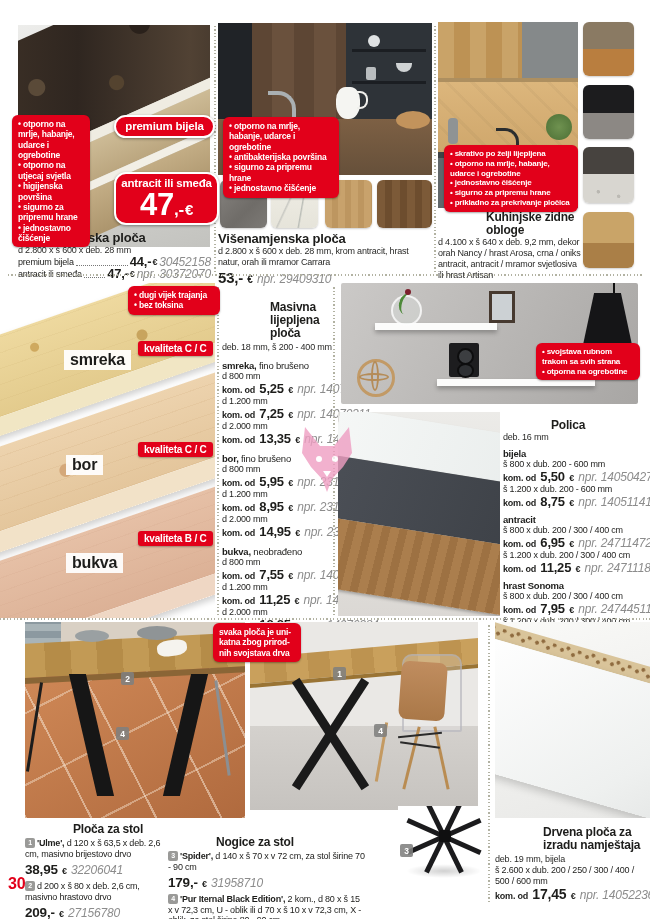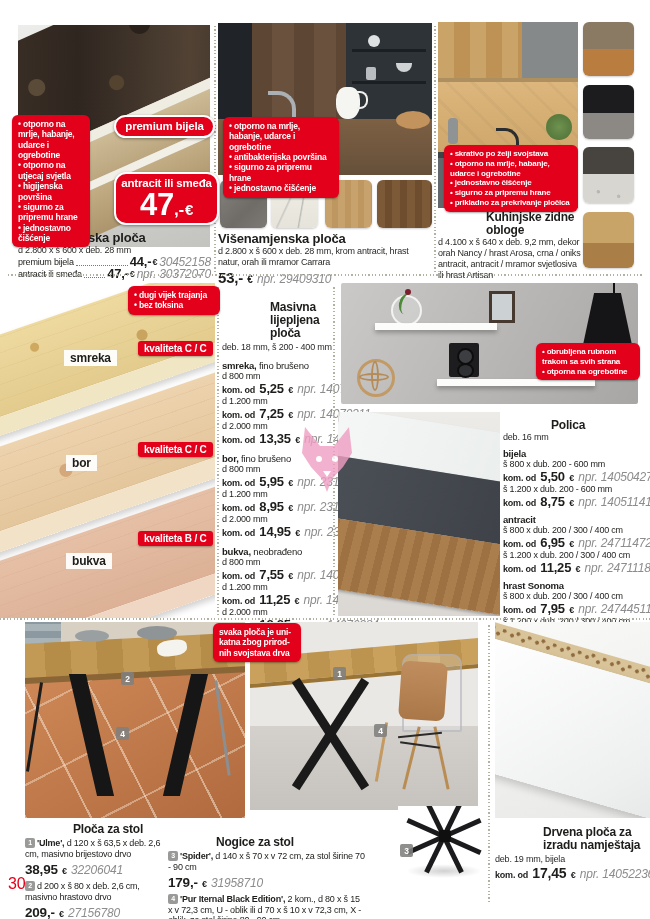--- a/index.html
+++ b/index.html
@@ -14,21 +14,21 @@
           font-size:8.5px;line-height:1.22;box-shadow:0 1px 2px rgba(0,0,0,.35);z-index:5;}
   .redbox .b::before{content:"• ";}
   .pricebadge{background:#e2001a;color:#fff;border-radius:12px;border:2px solid #fff;text-align:center;
           box-shadow:0 1px 3px rgba(0,0,0,.4);z-index:6;padding:2px 0 3px;}
   .pb-label{font-weight:bold;font-size:11.5px;line-height:14px;}
   .pb-num{font-weight:bold;font-size:31px;line-height:30px;}
   .pb-suf{font-weight:bold;font-size:17px;}
   .pb-eur{font-weight:bold;font-size:15px;margin-left:1px;}
   .qbadge{background:#e2001a;color:#fff;font-weight:bold;font-size:10px;padding:2px 6px;border-radius:3px;
           box-shadow:0 1px 2px rgba(0,0,0,.3);z-index:5;}
-  .wlabel{background:rgba(255,255,255,.93);color:#1d1d1b;font-weight:bold;font-size:12px;padding:1px 6px;z-index:5;}
+  .wlabel{background:rgba(255,255,255,.93);color:#1d1d1b;font-weight:bold;font-size:16px;padding:1px 6px;z-index:5;}
   
   .ptitle{font-weight:bold;font-size:13px;line-height:14px;}
   .ptitle-sm{font-weight:bold;font-size:12px;line-height:13px;padding-left:48px;}
   .spec{font-size:9px;line-height:11px;color:#2a2a28;}
   .price-lg{font-weight:bold;font-size:15px;}
   .eur-sm{font-weight:bold;font-size:10px;}
   .leader-row{display:flex;align-items:flex-end;font-size:9px;line-height:12px;}
   .leader{flex:1;border-bottom:1.3px dotted #777;margin:0 2px 2px;}
   .gname{font-weight:bold;font-size:9.5px;line-height:11px;margin-top:7px;}
   .gname .reg{font-weight:normal;}
@@ -39,21 +39,21 @@
   .eu{font-weight:bold;font-size:9px;}
   .cd{font-style:italic;color:#8c8c8c;font-size:12px;}
   .tag{position:absolute;width:13px;height:13px;background:rgba(128,128,126,.88);color:#fff;font-size:8.5px;
        font-weight:bold;display:flex;align-items:center;justify-content:center;border-radius:2px;z-index:6;}
   .chip{display:inline-flex;width:10px;height:10px;background:#9a9a98;color:#fff;font-size:7px;font-weight:bold;
        align-items:center;justify-content:center;border-radius:2px;vertical-align:1px;margin-right:2px;}
   .item{font-size:9px;line-height:10.5px;margin-top:2px;}
   .item b{font-size:9px;}
   .iprice{margin:1px 0 3px;}
   .iprice .pn{font-size:13.5px;}
-  .pagenum{color:#e2001a;font-weight:normal;font-size:16px;}
+  .pagenum{color:#e2001a;font-weight:bold;font-size:16px;}
   
   .photo{overflow:hidden;position:absolute;}
   .swatch{border-radius:6px;position:absolute;box-shadow:0 1px 2px rgba(0,0,0,.2);}
 </style>
 </head>
 <body>
 
 <div id="page">
 
   <div class="photo" style="left:18px;top:25px;width:192px;height:222px;background:linear-gradient(160deg,#ededeb 0%,#d8d8d4 45%,#c3c3bf 100%);">
@@ -149,21 +149,21 @@
         repeating-linear-gradient(45deg,#00000008 0 3px,transparent 3px 18px),
         linear-gradient(#dcb67c,#cfa76c);"></div>
     <div class="abs" style="left:0;top:130px;width:140px;height:6px;background:#3e4246;"></div>
     <div class="abs" style="left:0;top:136px;width:140px;height:50px;background:#61676b;"></div>
     <div class="abs" style="left:40px;top:131px;width:52px;height:6px;background:#9ea3a6;"></div>
     <div class="abs" style="left:58px;top:106px;width:20px;height:26px;border:3px solid #2a2d2f;border-left:none;border-bottom:none;border-radius:0 14px 0 0;"></div>
     <div class="abs" style="left:108px;top:92px;width:26px;height:26px;border-radius:50%;background:radial-gradient(#6f9250,#4c6f35);"></div>
     <div class="abs" style="left:10px;top:96px;width:10px;height:26px;background:#8f9394;border-radius:4px;"></div>
   </div>
   <div class="redbox abs" style="left:444px;top:145px;width:122px;font-size:8px;">
-    <div class="b">skrativo po želji svojstava</div>
+    <div class="b">skrativo po želji lijepljena</div>
     <div class="b">otporno na mrlje, habanje, udarce i ogrebotine</div>
     <div class="b">jednostavno čišćenje</div>
     <div class="b">sigurno za pripremu hrane</div>
     <div class="b">prikladno za prekrivanje pločica</div>
   </div>
   <div class="swatch" style="left:583px;top:22px;width:51px;height:54px;background:linear-gradient(#8a7a63 0 50%,#b97e3f 50% 100%);"></div>
   <div class="swatch" style="left:583px;top:85px;width:51px;height:54px;background:linear-gradient(#1c1c1e 0 52%,#8c8884 52% 100%);"></div>
   <div class="swatch" style="left:583px;top:147px;width:51px;height:56px;background:
       radial-gradient(circle at 30% 80%, #b9b7b1 0 1.5px, transparent 2px),
       radial-gradient(circle at 70% 88%, #bcbab4 0 1.5px, transparent 2px),
@@ -264,21 +264,21 @@
     <div class="abs" style="left:16px;top:76px;width:32px;height:32px;border-radius:50%;border:3px solid #c29a66;">
       <div style="position:absolute;left:11px;top:-1px;width:8px;height:30px;border-radius:50%;border:2.5px solid #b58c58;box-sizing:border-box;"></div>
       <div style="position:absolute;left:-1px;top:11px;width:30px;height:8px;border-radius:50%;border:2.5px solid #b58c58;box-sizing:border-box;"></div>
     </div>
     <div class="abs" style="left:236px;top:0px;width:61px;height:92px;">
       <div style="position:absolute;left:36px;top:0;width:2px;height:16px;background:#111;"></div>
       <div style="position:absolute;left:0;top:10px;width:61px;height:80px;background:#151517;clip-path:polygon(28% 0,72% 0,100% 100%,0 100%);"></div>
     </div>
   </div>
   <div class="redbox abs" style="left:536px;top:343px;width:92px;font-size:8px;">
-    <div class="b">obrubljena rubnom trakom sa svih strana</div>
+    <div class="b">svojstava rubnom trakom sa svih strana</div>
     <div class="b">otporna na ogrebotine</div>
   </div>
 
   <div class="photo" style="left:338px;top:412px;width:162px;height:204px;background:linear-gradient(#ecebe8,#dbd8d4);">
     <div class="abs" style="left:-14px;top:10px;width:200px;height:200px;transform:rotate(9deg);">
       <div style="height:48px;background:linear-gradient(100deg,#f5f7f6,#e9edec);box-shadow:0 2px 3px rgba(0,0,0,.2);"></div>
       <div style="height:62px;background:linear-gradient(100deg,#4b4f56,#3d4147);box-shadow:0 2px 3px rgba(0,0,0,.25);"></div>
       <div style="height:70px;background:repeating-linear-gradient(95deg,#ab7e4d 0 9px,#9d7142 9px 17px);box-shadow:0 2px 3px rgba(0,0,0,.25);"></div>
     </div>
   </div>
@@ -393,18 +393,19 @@
     <div class="ptitle-sm">Nogice za stol</div>
     <div class="item"><span class="chip">3</span><b>'Spider',</b> <span>d 140 x š 70 x v 72 cm, za stol širine 70 - 90 cm</span></div>
     <div class="iprice"><span class="pn">179,-</span> <span class="eu">€</span> <span class="cd">31958710</span></div>
     <div class="item"><span class="chip">4</span><b>'Pur Iternal Black Edition',</b> <span>2 kom., d 80 x š 15 x v 72,3 cm, U - oblik ili d 70 x š 10 x v 72,3 cm, X - oblik, za stol širine 80 - 90 cm</span></div>
 
   </div>
 
   <div class="abs" style="left:495px;top:826px;width:152px;">
     <div class="ptitle-sm">Drvena ploča za izradu namještaja</div>
     <div class="spec" style="margin-top:2px;">deb. 19 mm, bijela</div>
+    <div class="dim">š 2.600 x dub. 200 / 250 / 300 / 400 / 500 / 600 mm</div>
     <div class="pl" style="margin-top:2px;"><span class="ko">kom. od</span> <span class="pn" style="font-size:14px">17,45</span> <span class="eu">€</span> <span class="cd">npr. 14052236</span></div>
   </div>
 
   <div class="abs pagenum" style="left:8px;top:875px;">30</div>
 
 </div>
 
 </body></html>

